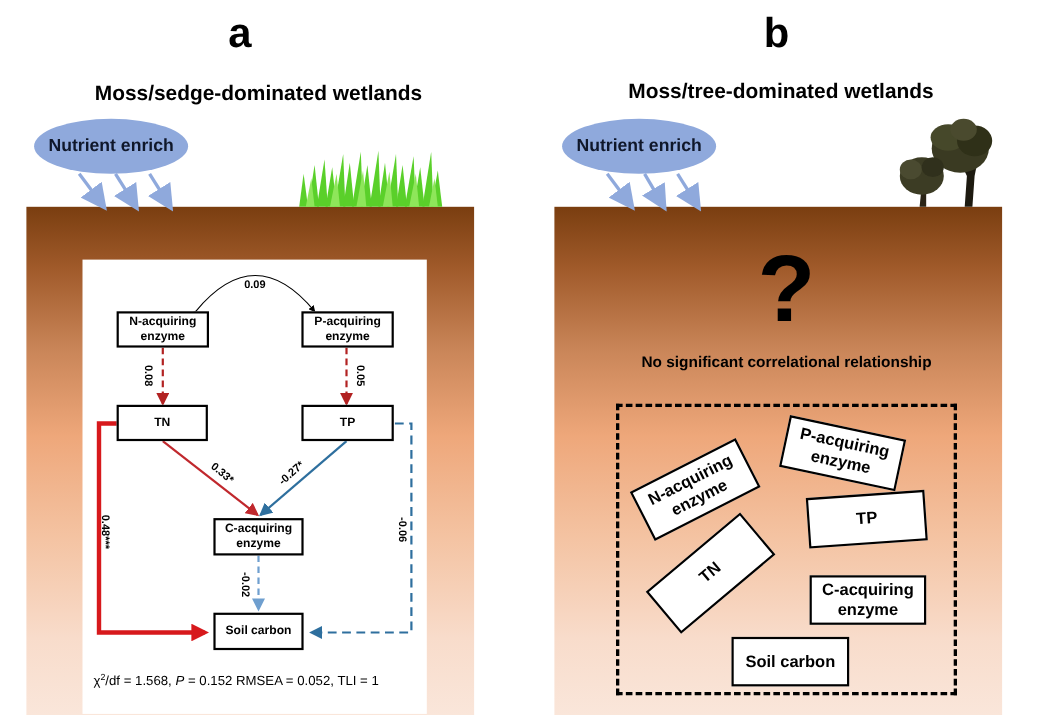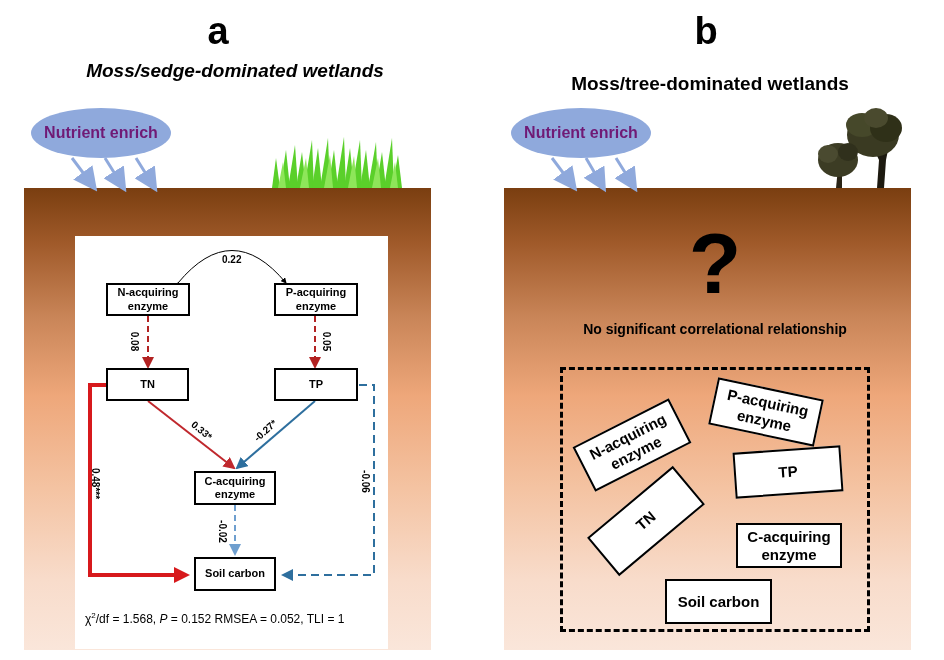--- a/index.html
+++ b/index.html
@@ -1,33 +1,33 @@
 <!DOCTYPE html>
 <html><head>
 <meta charset="utf-8">
 <style>
   html,body{margin:0;padding:0;background:#fff;}
   body{width:944px;height:660px;position:relative;overflow:hidden;font-family:"Liberation Sans",sans-serif;color:#000;}
   .abs{position:absolute;}
   .panel-letter{font-weight:bold;font-size:38px;text-align:center;width:80px;}
   .panel-title{font-weight:bold;font-size:19px;text-align:center;white-space:nowrap;}
   .soil{background:linear-gradient(to bottom,#7a3e10 0%,#a05a2a 12%,#c98558 28%,#eea77a 45%,#f4c3a2 65%,#f8dccb 85%,#fae6da 100%);}
-  .ellipse{background:#8fa9dc;border-radius:50%;display:flex;align-items:center;justify-content:center;font-weight:bold;font-size:16px;color:#701a75;}
+  .ellipse{background:#8fa9dc;border-radius:50%;display:flex;align-items:center;justify-content:center;font-weight:bold;font-size:16px;color:#0f172a;}
   .white-box{background:#fff;}
   .node{position:absolute;background:#fff;border:2px solid #000;display:flex;align-items:center;justify-content:center;text-align:center;font-weight:bold;font-size:11px;line-height:1.2;box-sizing:border-box;}
   .node-b{position:absolute;background:#fff;border:2.5px solid #000;display:flex;align-items:center;justify-content:center;text-align:center;font-weight:bold;font-size:15px;line-height:1.2;box-sizing:border-box;}
   .coef{position:absolute;font-weight:bold;font-size:10px;white-space:nowrap;}
   .fit{font-size:12px;white-space:nowrap;text-align:right;}
   svg{position:absolute;left:0;top:0;}
 </style>
 </head>
 <body>
 
 <div class="abs panel-letter" style="left:178px;top:10px;">a</div>
-<div class="abs panel-title" style="left:60px;top:60px;width:350px;font-style:italic;">Moss/sedge-dominated wetlands</div>
+<div class="abs panel-title" style="left:60px;top:75px;width:350px;">Moss/sedge-dominated wetlands</div>
 
 <div class="abs ellipse" style="left:31px;top:108px;width:140px;height:50px;">
   <span>Nutrient enrich</span>
 </div>
 
 <div class="abs soil" style="left:24px;top:188px;width:407px;height:462px;"></div>
 
 <svg width="944" height="660" style="pointer-events:none;">
   <g fill="#5ad02a">
     <path d="M272 188 L276 158 L280 188 Z"></path>
@@ -109,21 +109,21 @@
   <path d="M359 385 L374 385 L374 575 L283 575" fill="none" stroke="#2e6f9e" stroke-width="2" stroke-dasharray="8,5" marker-end="url(#arBlue)"></path>
 </svg>
 
 <div class="node" style="left:106px;top:283px;width:84px;height:33px;">N-acquiring enzyme</div>
 <div class="node" style="left:274px;top:283px;width:84px;height:33px;">P-acquiring enzyme</div>
 <div class="node" style="left:106px;top:368px;width:83px;height:33px;">TN</div>
 <div class="node" style="left:274px;top:368px;width:84px;height:33px;">TP</div>
 <div class="node" style="left:194px;top:471px;width:82px;height:34px;">C-acquiring enzyme</div>
 <div class="node" style="left:194px;top:557px;width:82px;height:34px;">Soil carbon</div>
 
-<div class="coef" style="left:222px;top:254px;">0.22</div>
+<div class="coef" style="left:222px;top:254px;">0.09</div>
 <div class="coef" style="left:125px;top:336px;transform:rotate(90deg);">0.08</div>
 <div class="coef" style="left:317px;top:336px;transform:rotate(90deg);">0.05</div>
 <div class="coef" style="left:190px;top:425px;transform:rotate(40deg);">0.33*</div>
 <div class="coef" style="left:252px;top:425px;transform:rotate(-42deg);">-0.27*</div>
 <div class="coef" style="left:80px;top:478px;transform:rotate(90deg);">0.48***</div>
 <div class="coef" style="left:211px;top:526px;transform:rotate(90deg);">-0.02</div>
 <div class="coef" style="left:354px;top:476px;transform:rotate(90deg);">-0.06</div>
 
 <div class="abs fit" style="left:85px;top:611px;">
   <span>χ</span><sup style="font-size:8px;">2</sup><span>/df = 1.568, </span><i>P</i><span> = 0.152 RMSEA = 0.052, TLI = 1</span>

